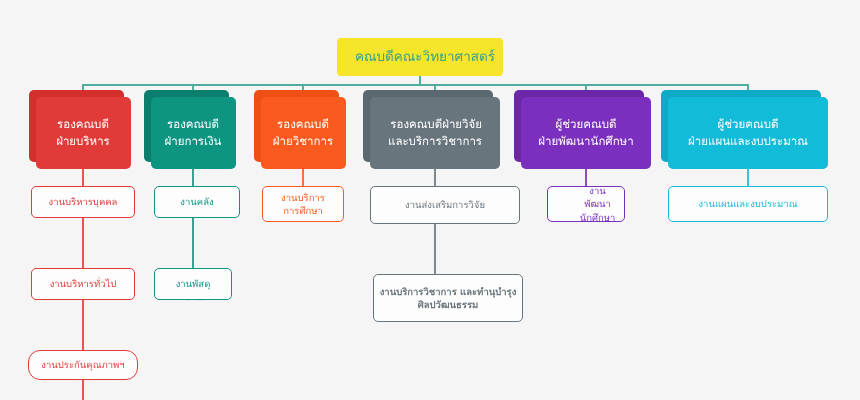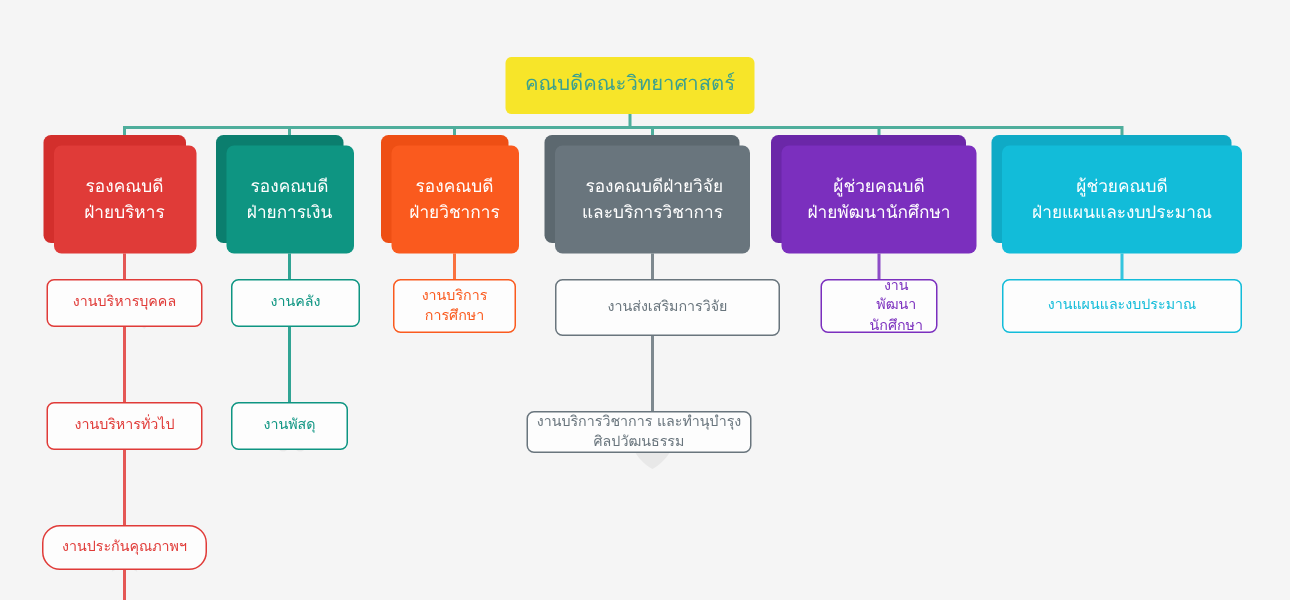--- a/index.html
+++ b/index.html
@@ -17,21 +17,21 @@
   .line.v{width:2px;}
   .line.h{height:2px;}
 
   .clink{position:absolute;width:1.5px;}
 
   
   .root{
     position:absolute;
     background:#F7E529;
     border-radius:4px;
-    display:flex;align-items:center;justify-content:center;
+    display:flex;align-items:center;justify-content:flex-end;
     text-align:center;
     color:#3BA08F;
     font-size:13.5px;
     line-height:1.3;
     box-sizing:border-box;
     padding:2px 8px;
   }
 
   
   .hdr-wrap{position:absolute;}
@@ -185,21 +185,21 @@
     </div>
     <div class="child" style="left: 370px; top: 186px; width: 150px; height: 38px; border-color: rgb(105, 117, 125); color: rgb(105, 117, 125);">
       <div>งานส่งเสริมการวิจัย</div>
     </div>
     <div class="clink" style="left: 434.25px; top: 224px; height: 50px; background: rgb(105, 117, 125); opacity: 0.85;"></div>
     <div class="wm" style="left: 413px; top: 276px; width: 44px; height: 40px;">
       <svg width="40" height="40" viewBox="0 0 24 24" fill="currentColor">
         <path d="M4 12c0-3 2-5 4-5s3 1 4 2 2-2 4-2 4 2 4 5-4 8-8 10C8 20 4 15 4 12z"></path>
       </svg>
     </div>
-    <div class="child" style="left: 351px; top: 274px; width: 150px; height: 28px; border-color: rgb(105, 117, 125); color: rgb(105, 117, 125);">
+    <div class="child" style="left: 373px; top: 274px; width: 150px; height: 48px; border-color: rgb(105, 117, 125); color: rgb(105, 117, 125); font-weight: bold;">
       <div><span>งานบริการวิชาการ และทำนุบำรุง</span><br><span>ศิลปวัฒนธรรม</span></div>
     </div>
     <div class="line v" style="left: 585px; top: 84px; height: 13px; background: rgb(79, 174, 156);"></div>
     <div class="hdr-wrap" style="left: 514px; top: 90px; width: 137px; height: 79px;">
       <div class="hdr-shadow" style="width: 130px; height: 72px; background: rgb(107, 39, 168);"></div>
       <div class="hdr" style="left: 7px; top: 7px; width: 130px; height: 72px; background: rgb(123, 47, 190);">
         <div><span>ผู้ช่วยคณบดี</span><br><span>ฝ่ายพัฒนานักศึกษา</span></div>
       </div>
     </div>
     <div class="clink" style="left: 585.25px; top: 169px; height: 17px; background: rgb(123, 47, 190); opacity: 0.85;"></div>

